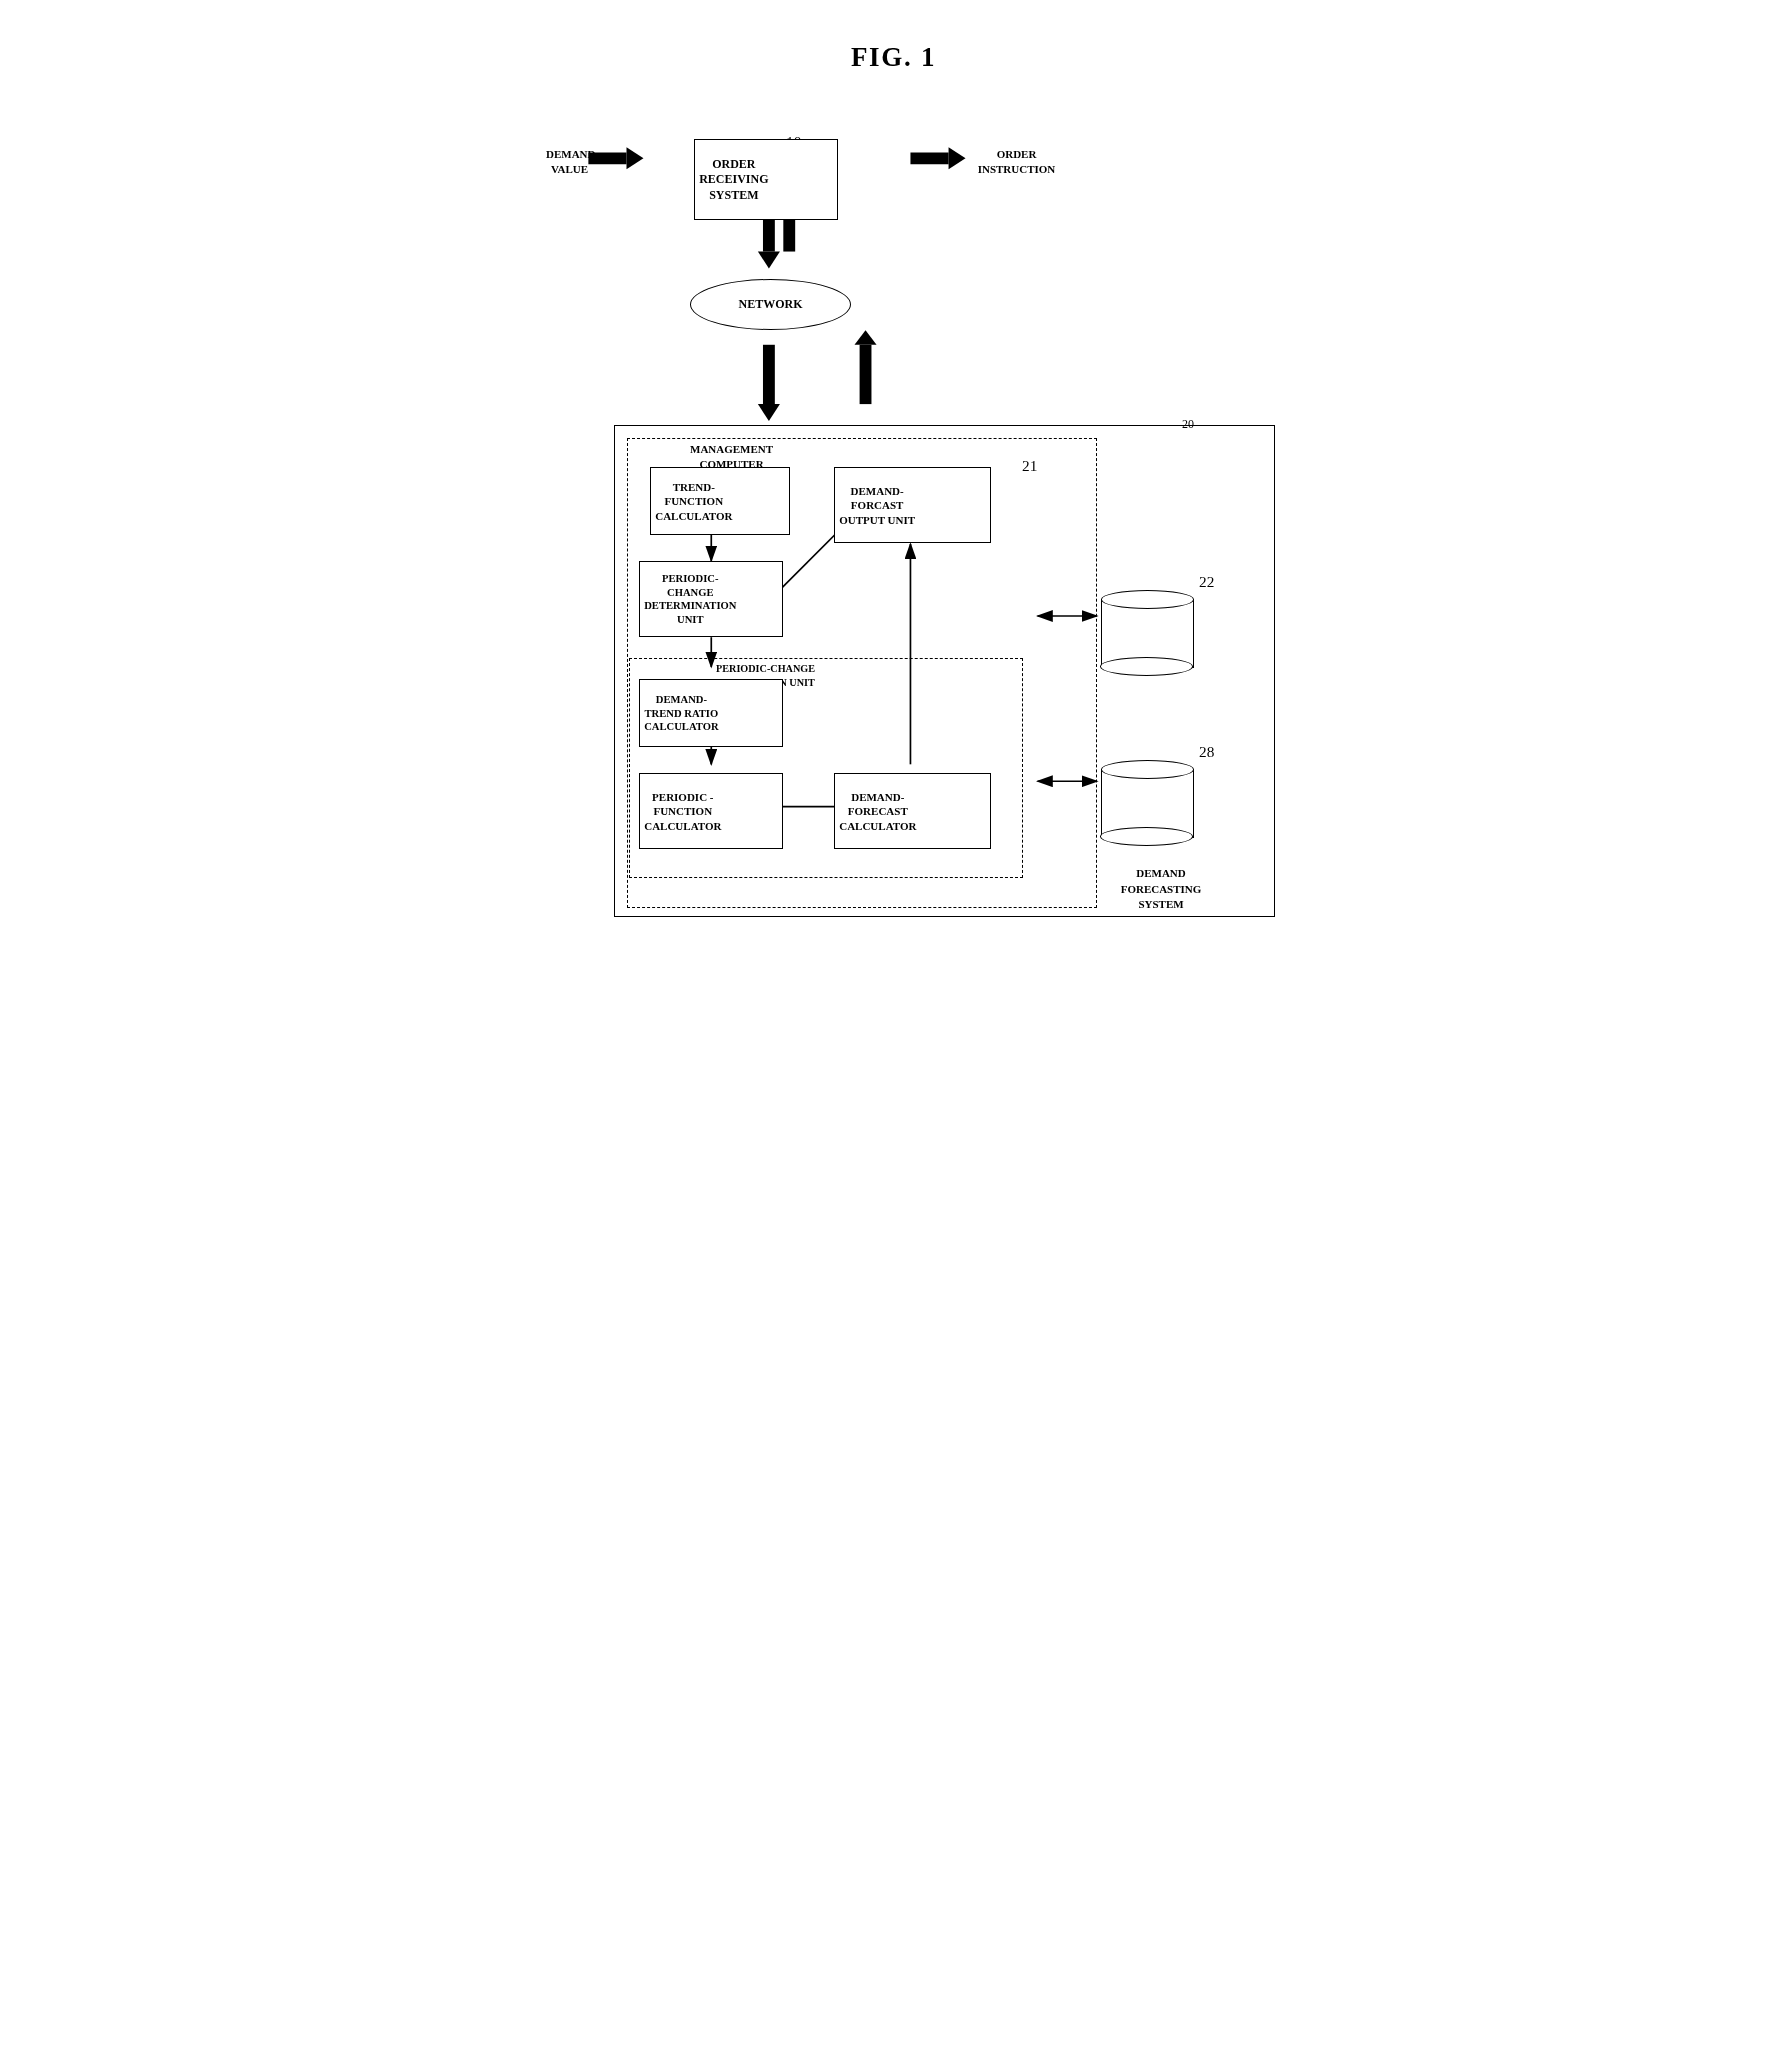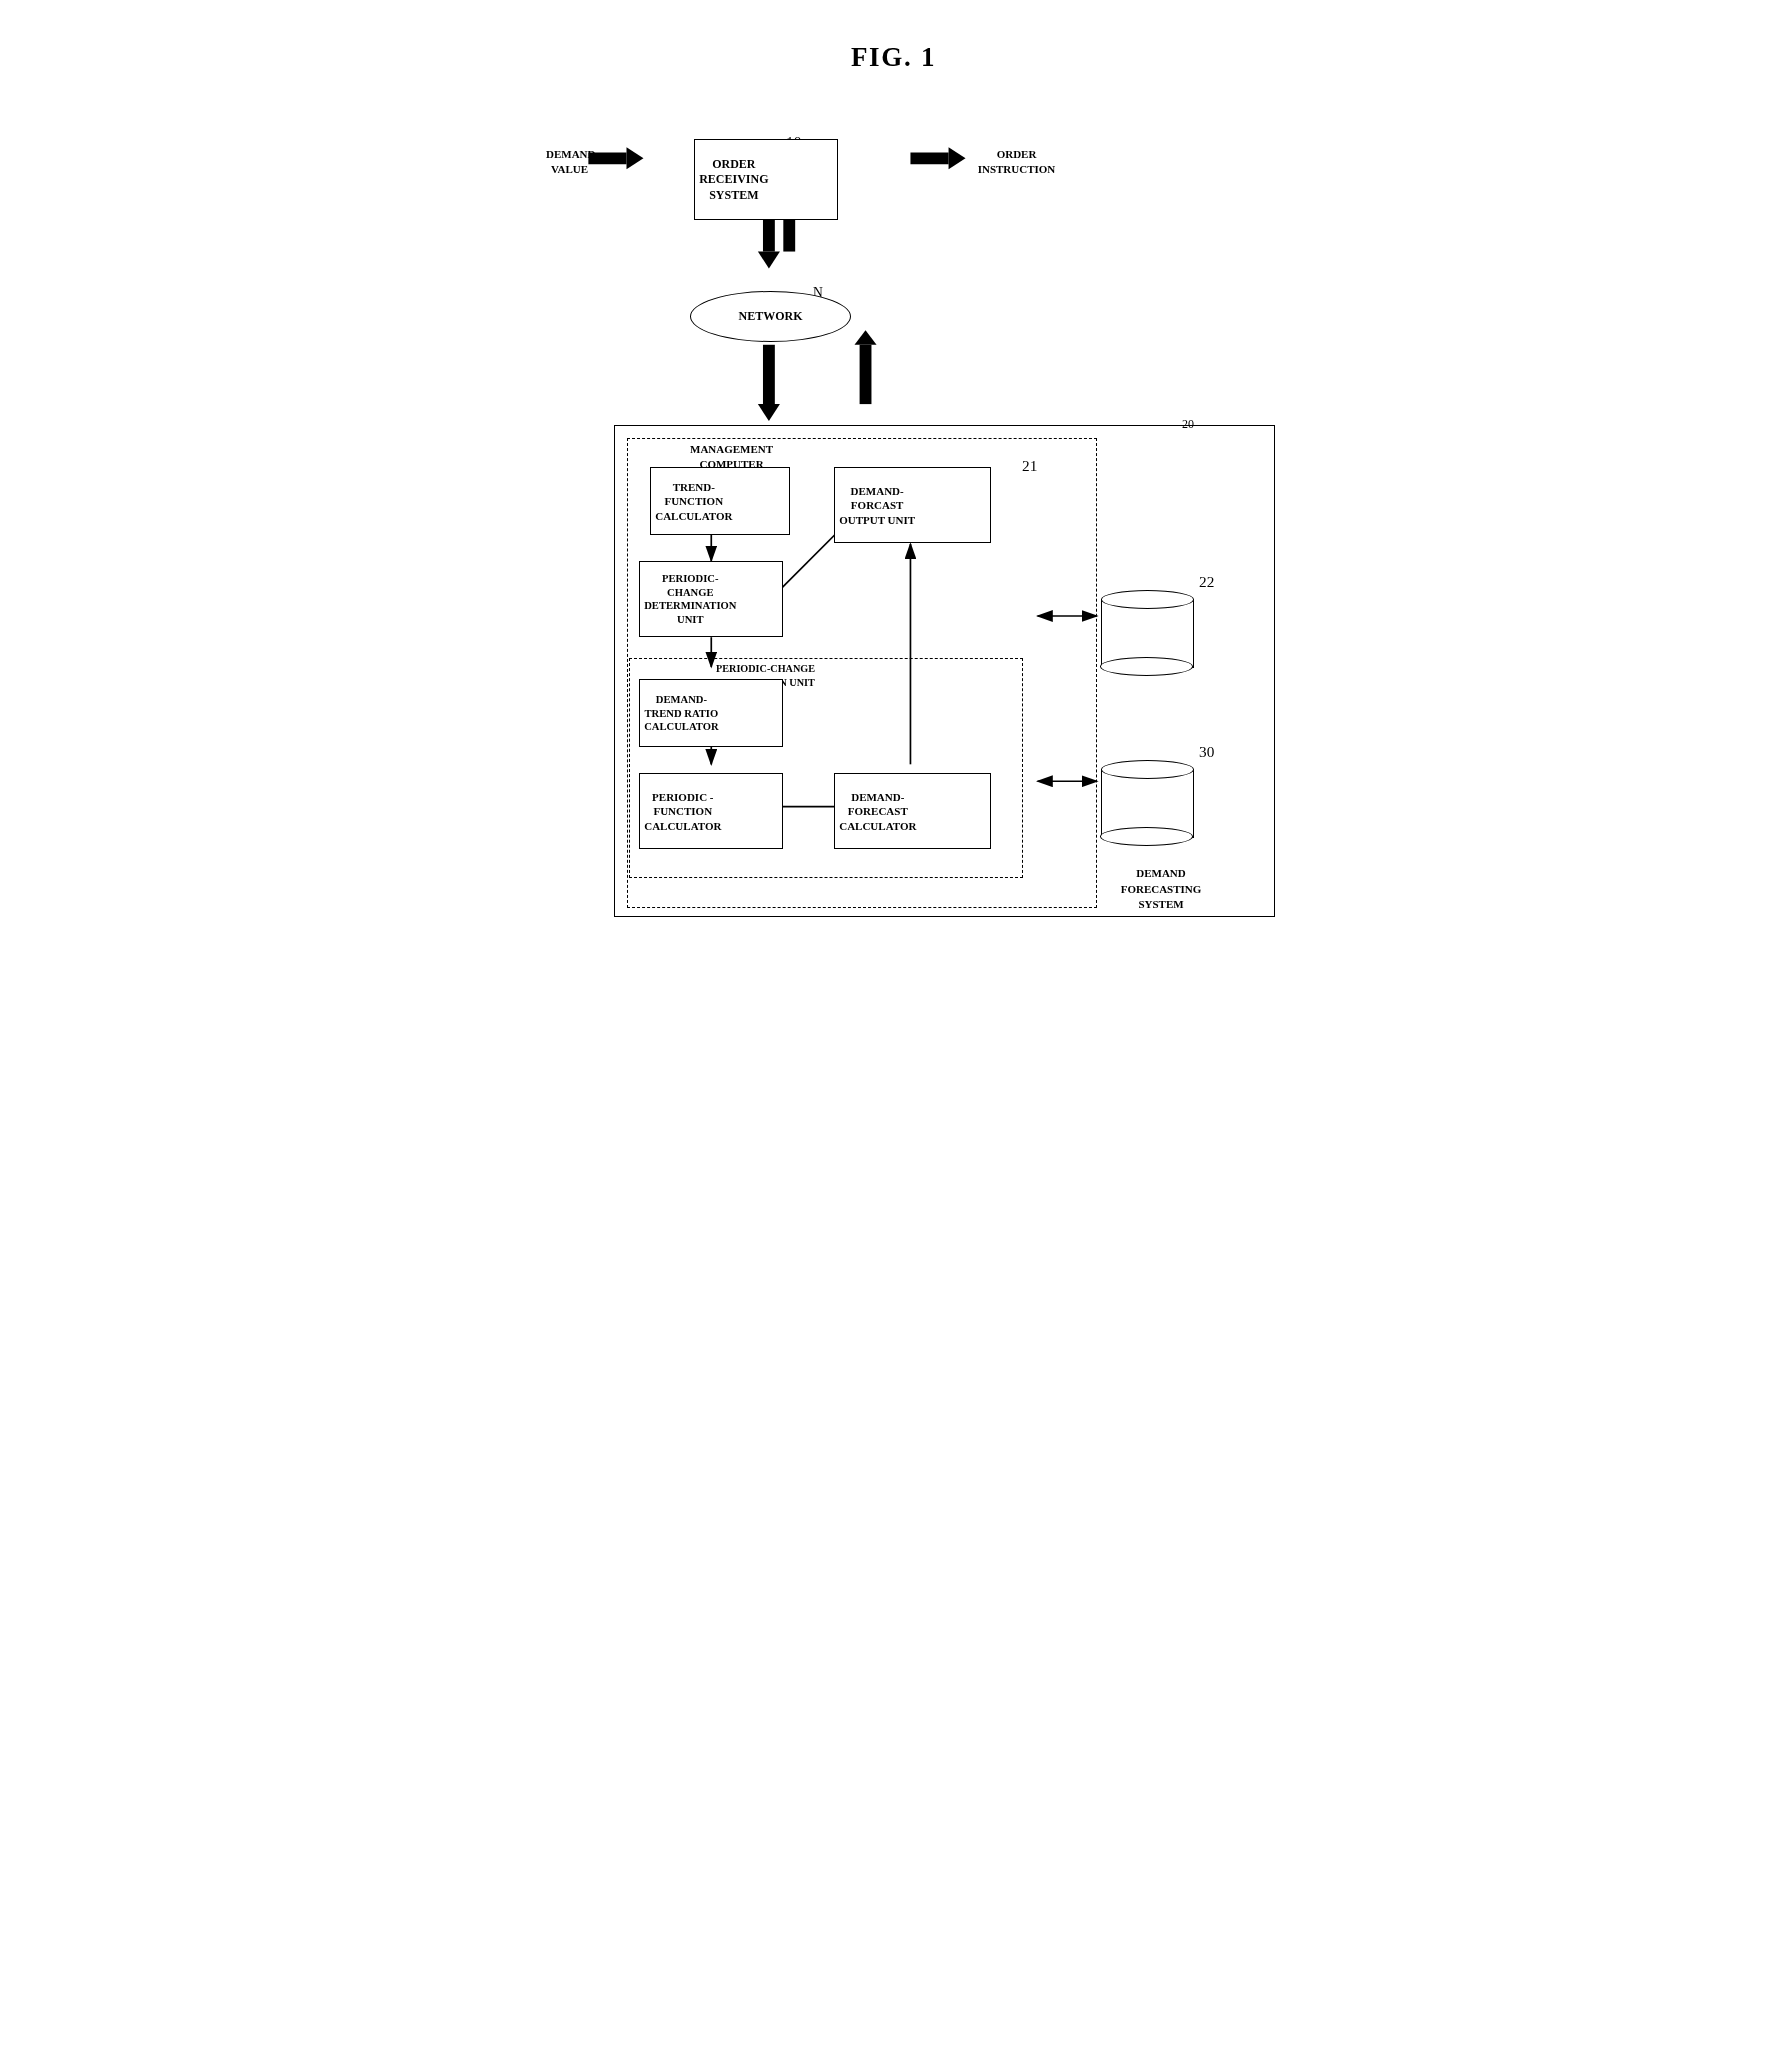--- a/index.html
+++ b/index.html
@@ -214,21 +214,21 @@
     </div>
 
     <div class="label" style="top:44px; left:0px; width:47px; font-size:11px;">DEMAND
 VALUE</div>
 
     <div class="label" style="top:44px; left:424px; width:93px; font-size:11px;">ORDER
 INSTRUCTION</div>
 
     <div class="ref-number" style="top:182px; left:267px; font-size:13.6px;">N</div>
 
-    <div class="ellipse" style="top:188px; left:144px; width:161px; height:51px;">
+    <div class="ellipse" style="top:176px; left:144px; width:161px; height:51px;">
       <span>NETWORK</span>
     </div>
 
     <div class="ref-number" style="top:314px; left:636px; font-size:12px;">20</div>
 
     <div class="outer-box" style="top:322px; left:68px; width:661px; height:492px;"></div>
 
     <div class="label" style="top:763px; left:547px; width:136px; font-size:11px; line-height:1.4;">
       DEMAND<br>FORECASTING<br>SYSTEM
     </div>
@@ -271,21 +271,21 @@
     <div class="cylinder-wrapper" style="top:487px; left:555px;">
       <div class="cylinder">
         <div class="cyl-top"></div>
         <div class="cyl-body">
           <div class="cyl-bottom-curve"></div>
         </div>
       </div>
       <div class="cyl-label" style="top:21px; left:0; font-size:9.7px;">PROFILE<br>DATA STORAGE<br>UNIT</div>
     </div>
 
-    <div class="ref-number" style="top:640px; left:653px; font-size:15.3px;">30</div>
+    <div class="ref-number" style="top:640px; left:653px; font-size:15.3px;">28</div>
 
     <div class="cylinder-wrapper" style="top:657px; left:555px;">
       <div class="cylinder">
         <div class="cyl-top"></div>
         <div class="cyl-body">
           <div class="cyl-bottom-curve"></div>
         </div>
       </div>
       <div class="cyl-label" style="top:21px; left:0; font-size:9.7px;">DEMAND DATA<br>STORAGE<br>UNIT</div>
     </div>

